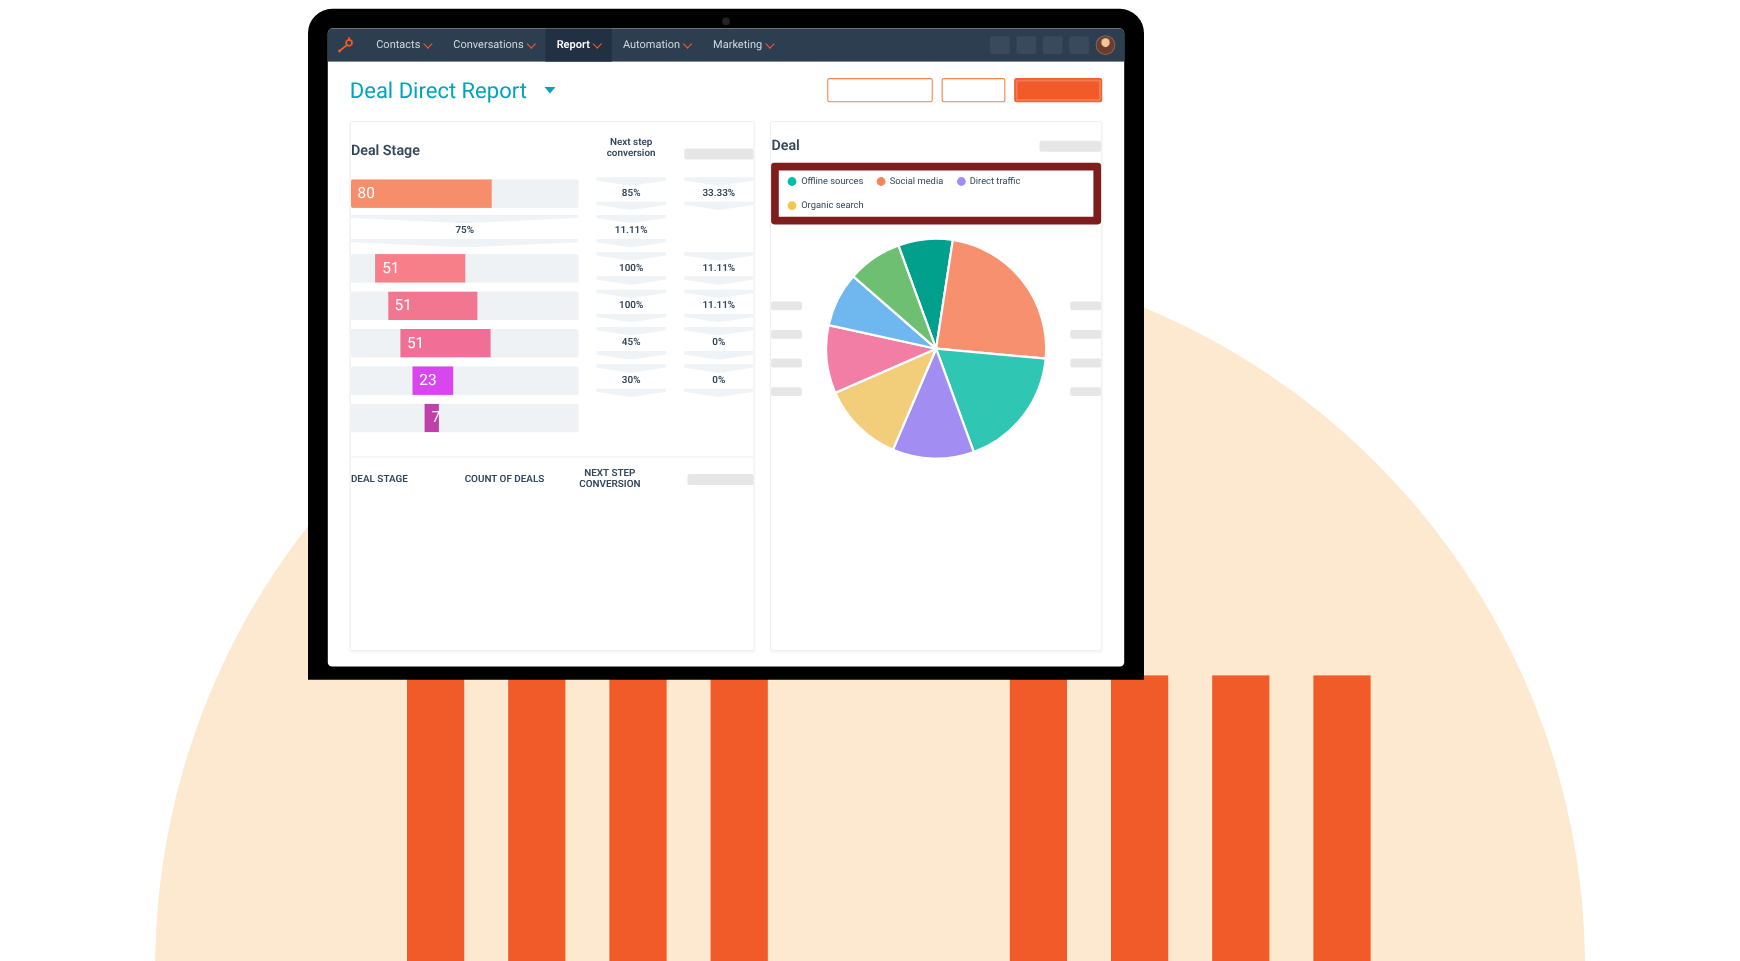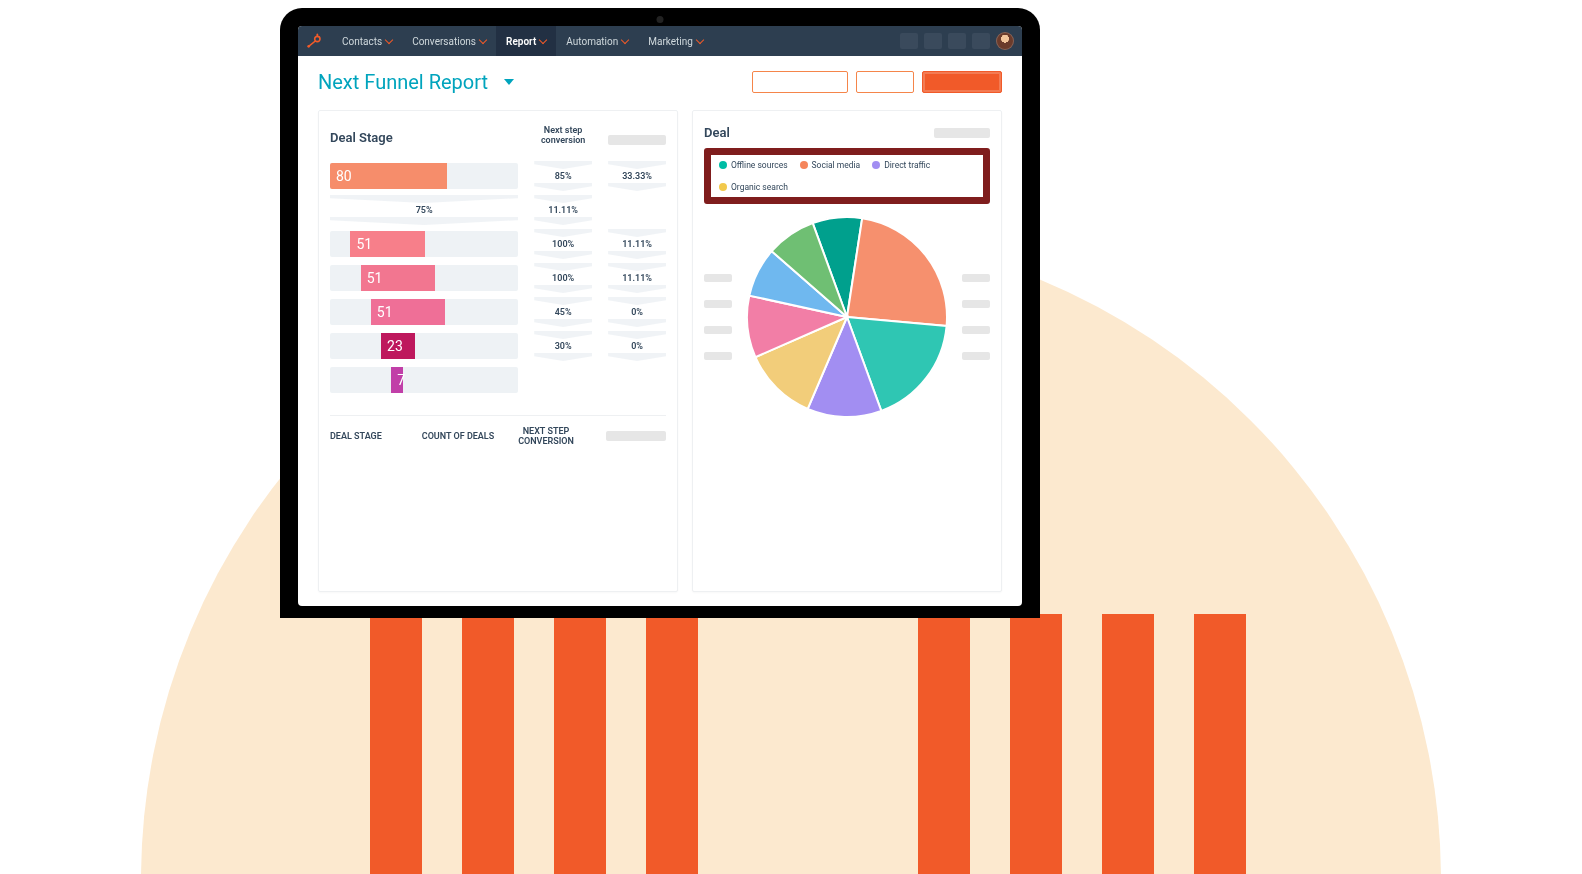--- a/index.html
+++ b/index.html
@@ -194,21 +194,21 @@
     display:flex;
     gap: 14px;
     padding: 8px 20px 14px 20px;
     flex: 1;
     overflow:hidden;
   }
   .card {
     background:#fff;
     border:1px solid #eef0f2;
     border-radius:2px;
-    padding: 14px 11px;
+    padding: 14px 0;
     box-shadow: 0 1px 2px rgba(0,0,0,.03);
   }
   .card.left { flex: 1.1; display:flex; flex-direction:column; }
   .card.right { flex: .9; }
 
   .card-left-head {
     display:grid;
     grid-template-columns: 1.3fr .4fr .4fr;
     gap: 16px;
     align-items:end;
@@ -353,21 +353,21 @@
         <div class="nav-right">
           <div class="nav-box"></div>
           <div class="nav-box"></div>
           <div class="nav-box"></div>
           <div class="nav-box"></div>
           <div class="avatar"></div>
         </div>
       </div>
 
       <div class="titlebar">
-        <span class="page-title">Next Funnel Report</span>
+        <span class="page-title">Deal Direct Report</span>
         <span class="title-drop"></span>
         <div class="action-buttons">
           <div class="btn-outline"></div>
           <div class="btn-outline sm"></div>
           <div class="btn-solid"></div>
         </div>
       </div>
 
 
       <div class="content">
@@ -430,21 +430,21 @@
                 </div>
                 <div class="chev-box">
                   <span>45%</span>
                 </div>
                 <div class="chev-box">
                   <span>0%</span>
                 </div>
               </div>
               <div class="funnel-row">
                 <div class="bar-cell">
-                  <div class="bar-fill" style="left: 27.1429%; width: 17.825%; background: #be185d;">23</div>
+                  <div class="bar-fill" style="left: 27.1429%; width: 17.825%; background: #d946ef;">23</div>
                 </div>
                 <div class="chev-box">
                   <span>30%</span>
                 </div>
                 <div class="chev-box">
                   <span>0%</span>
                 </div>
               </div>
               <div class="funnel-row">
                 <div class="bar-cell">

